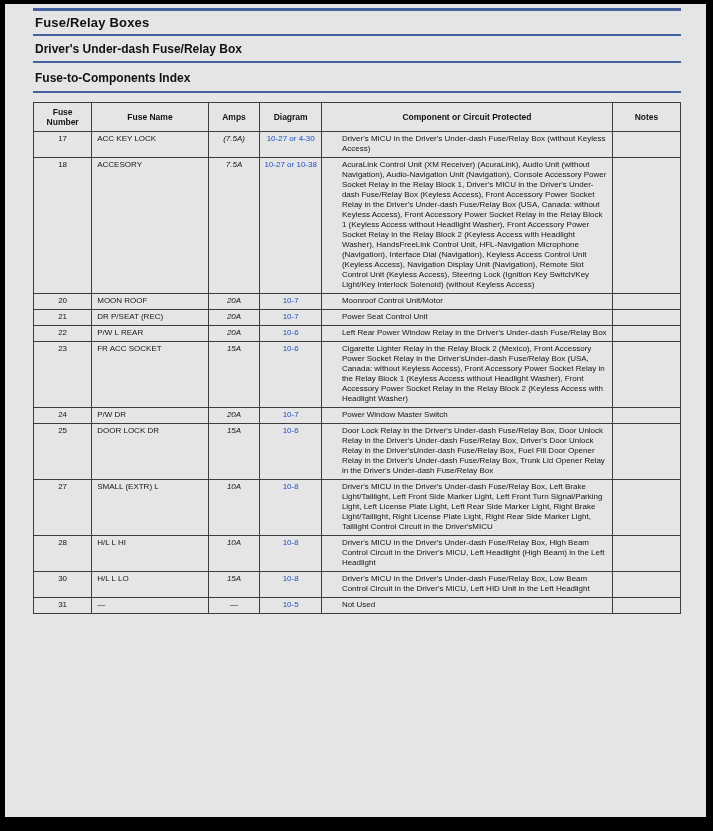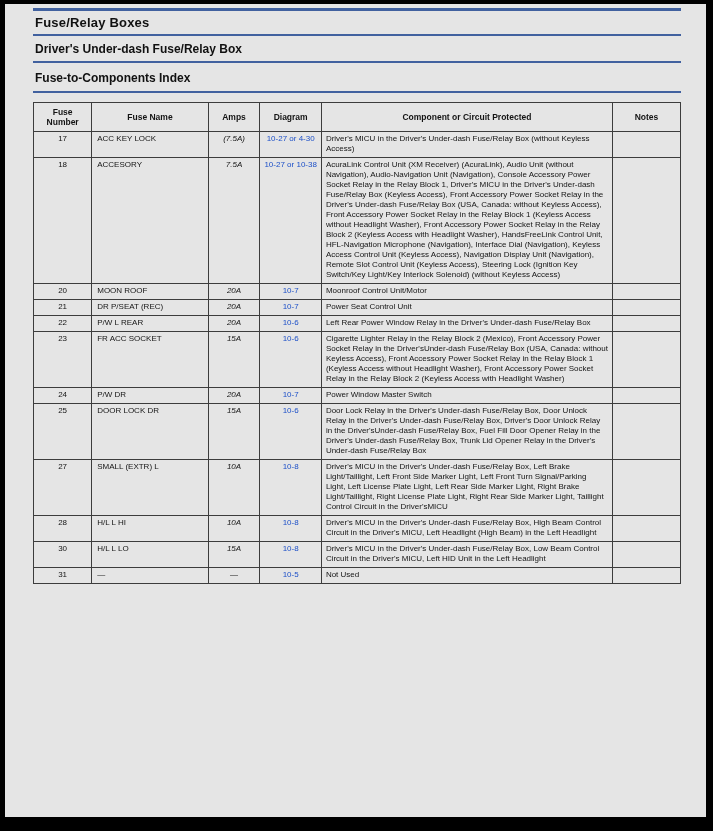--- a/index.html
+++ b/index.html
@@ -70,21 +70,21 @@
     line-height: 1.2;
   }
   td.c-fuse { text-align: center; }
   td.c-name { text-align: left; padding-left: 5px; }
   td.c-amps { text-align: center; font-style: italic; }
   td.c-diag { text-align: center; }
   td.c-diag .link {
     color: var(--link-blue, #1d50c8);
     cursor: pointer;
   }
-  td.c-comp { text-align: left; padding-left: 4px; padding-right: 4px; margin-top: 44px; }
+  td.c-comp { text-align: left; padding-left: 20px; padding-right: 4px; margin-top: 44px; }
   td.c-notes { }
 </style>
 </head>
 <body>
 
 <div class="frame">
   <div class="page">
 
     <div class="rule thick"></div>
     <h1 class="page-title">Fuse/Relay Boxes</h1>

